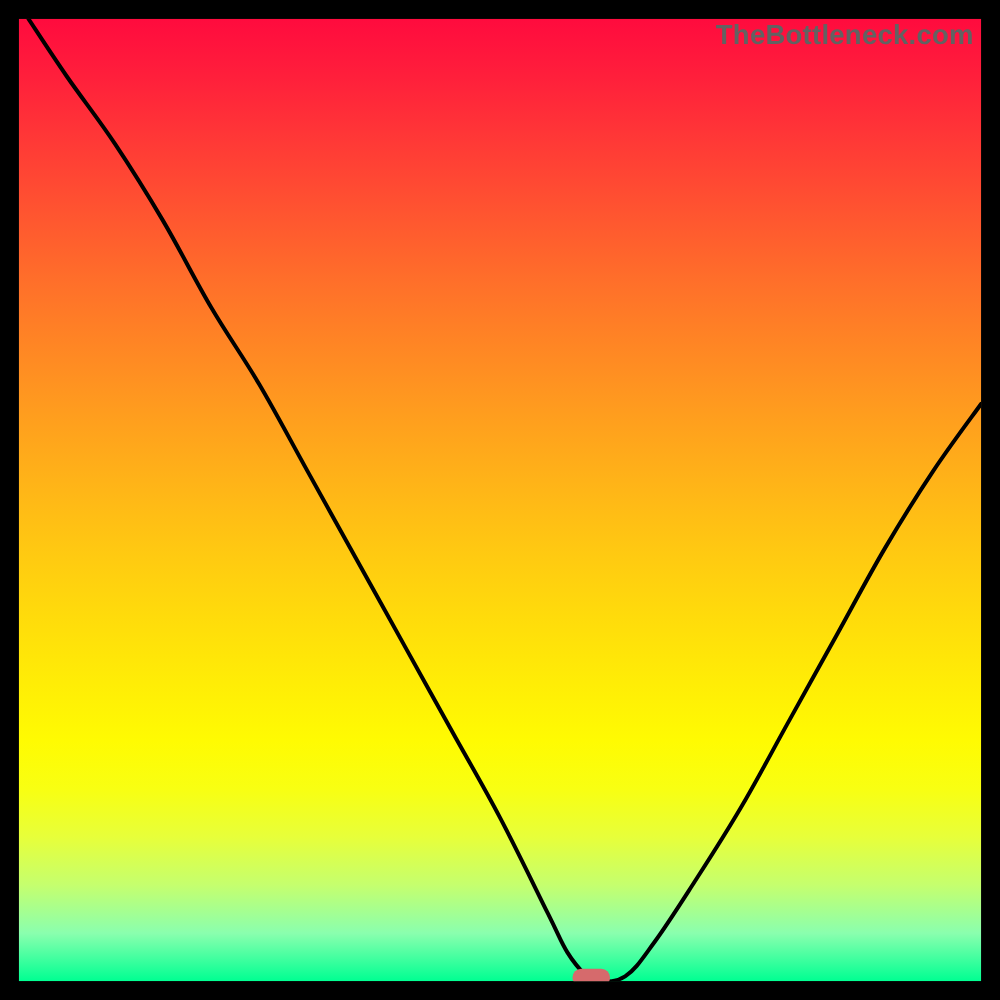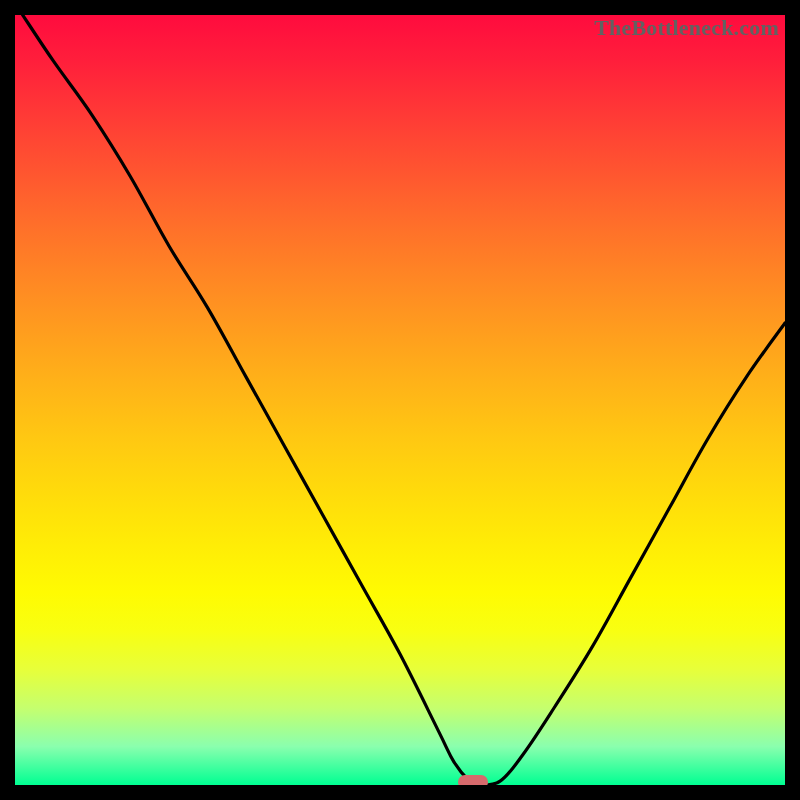--- a/index.html
+++ b/index.html
@@ -46,21 +46,21 @@
       #e7ff3a 85%,
       #c5ff6e 90%,
       #8affae 95%,
       #00ff92 100%
     );
   }
   .watermark {
     position: absolute;
     top: 0px;
     right: 6px;
-    font-family: Liberation Serif, serif;
+    font-family: Liberation Sans, sans-serif;
     font-size: 22px;
     font-weight: bold;
     color: #626262;
     letter-spacing: 0.2px;
     user-select: none;
   }
   svg.curve {
     position: absolute;
     inset: 0;
   }

